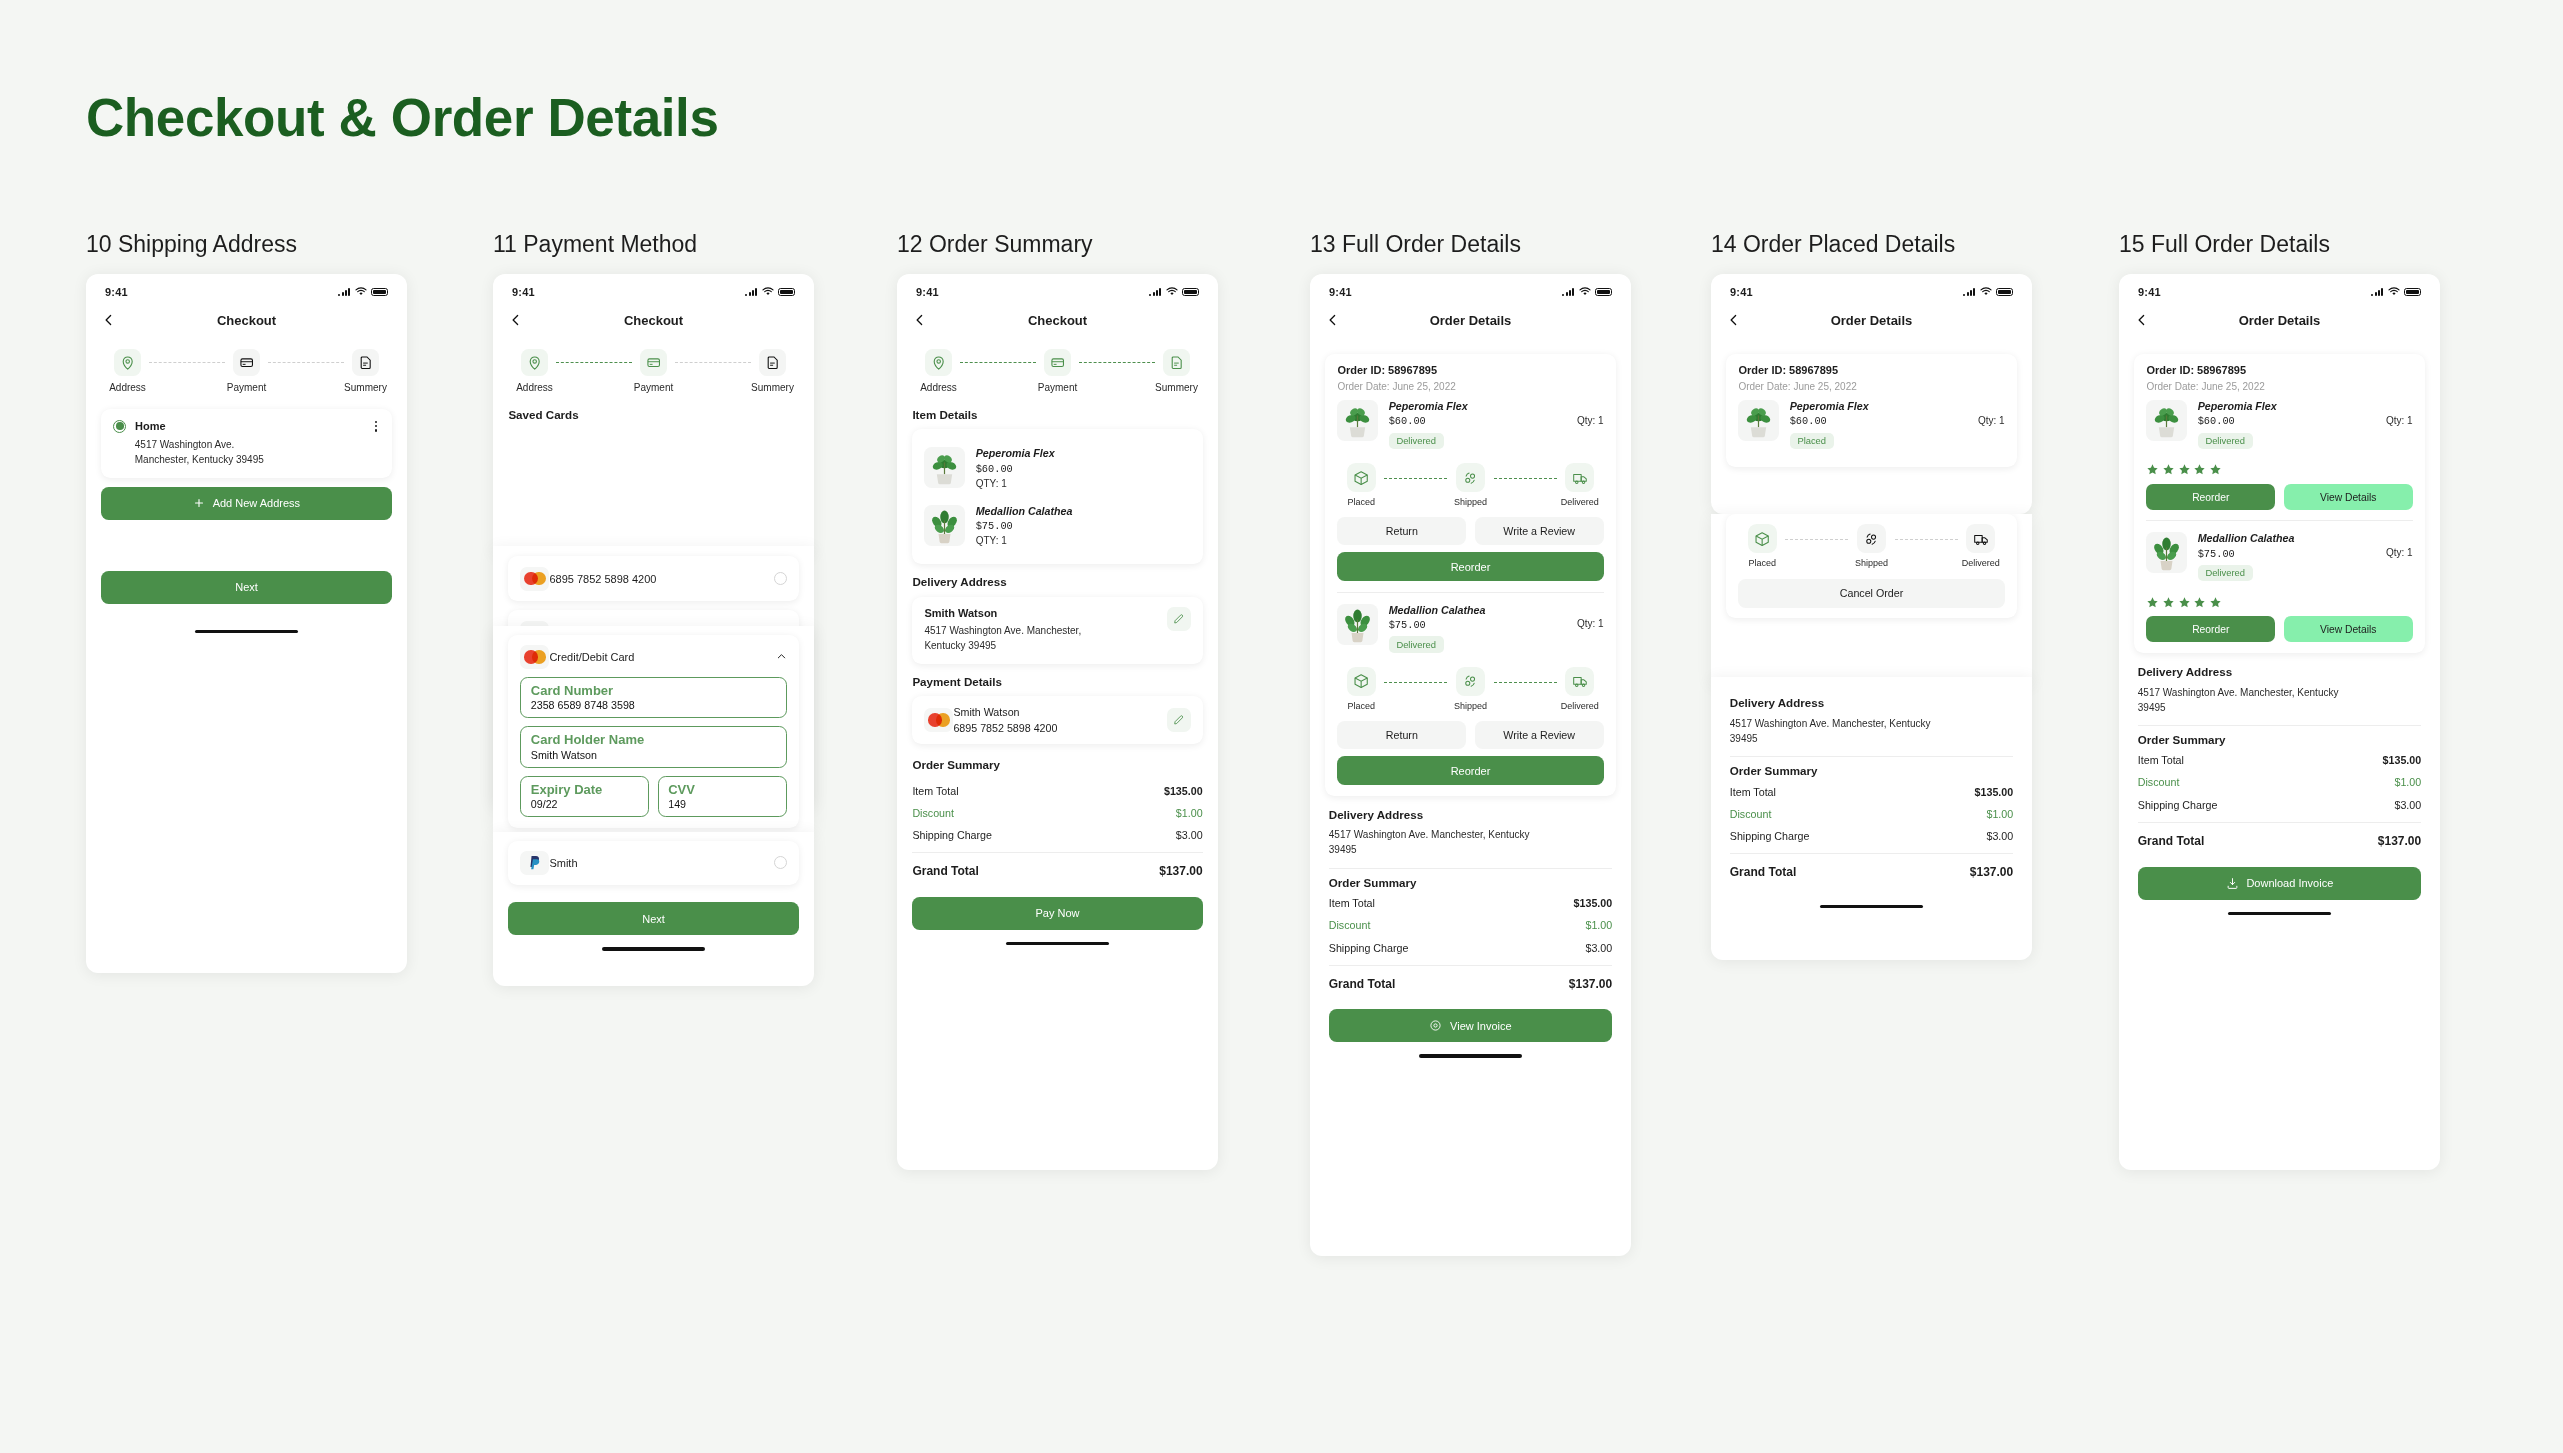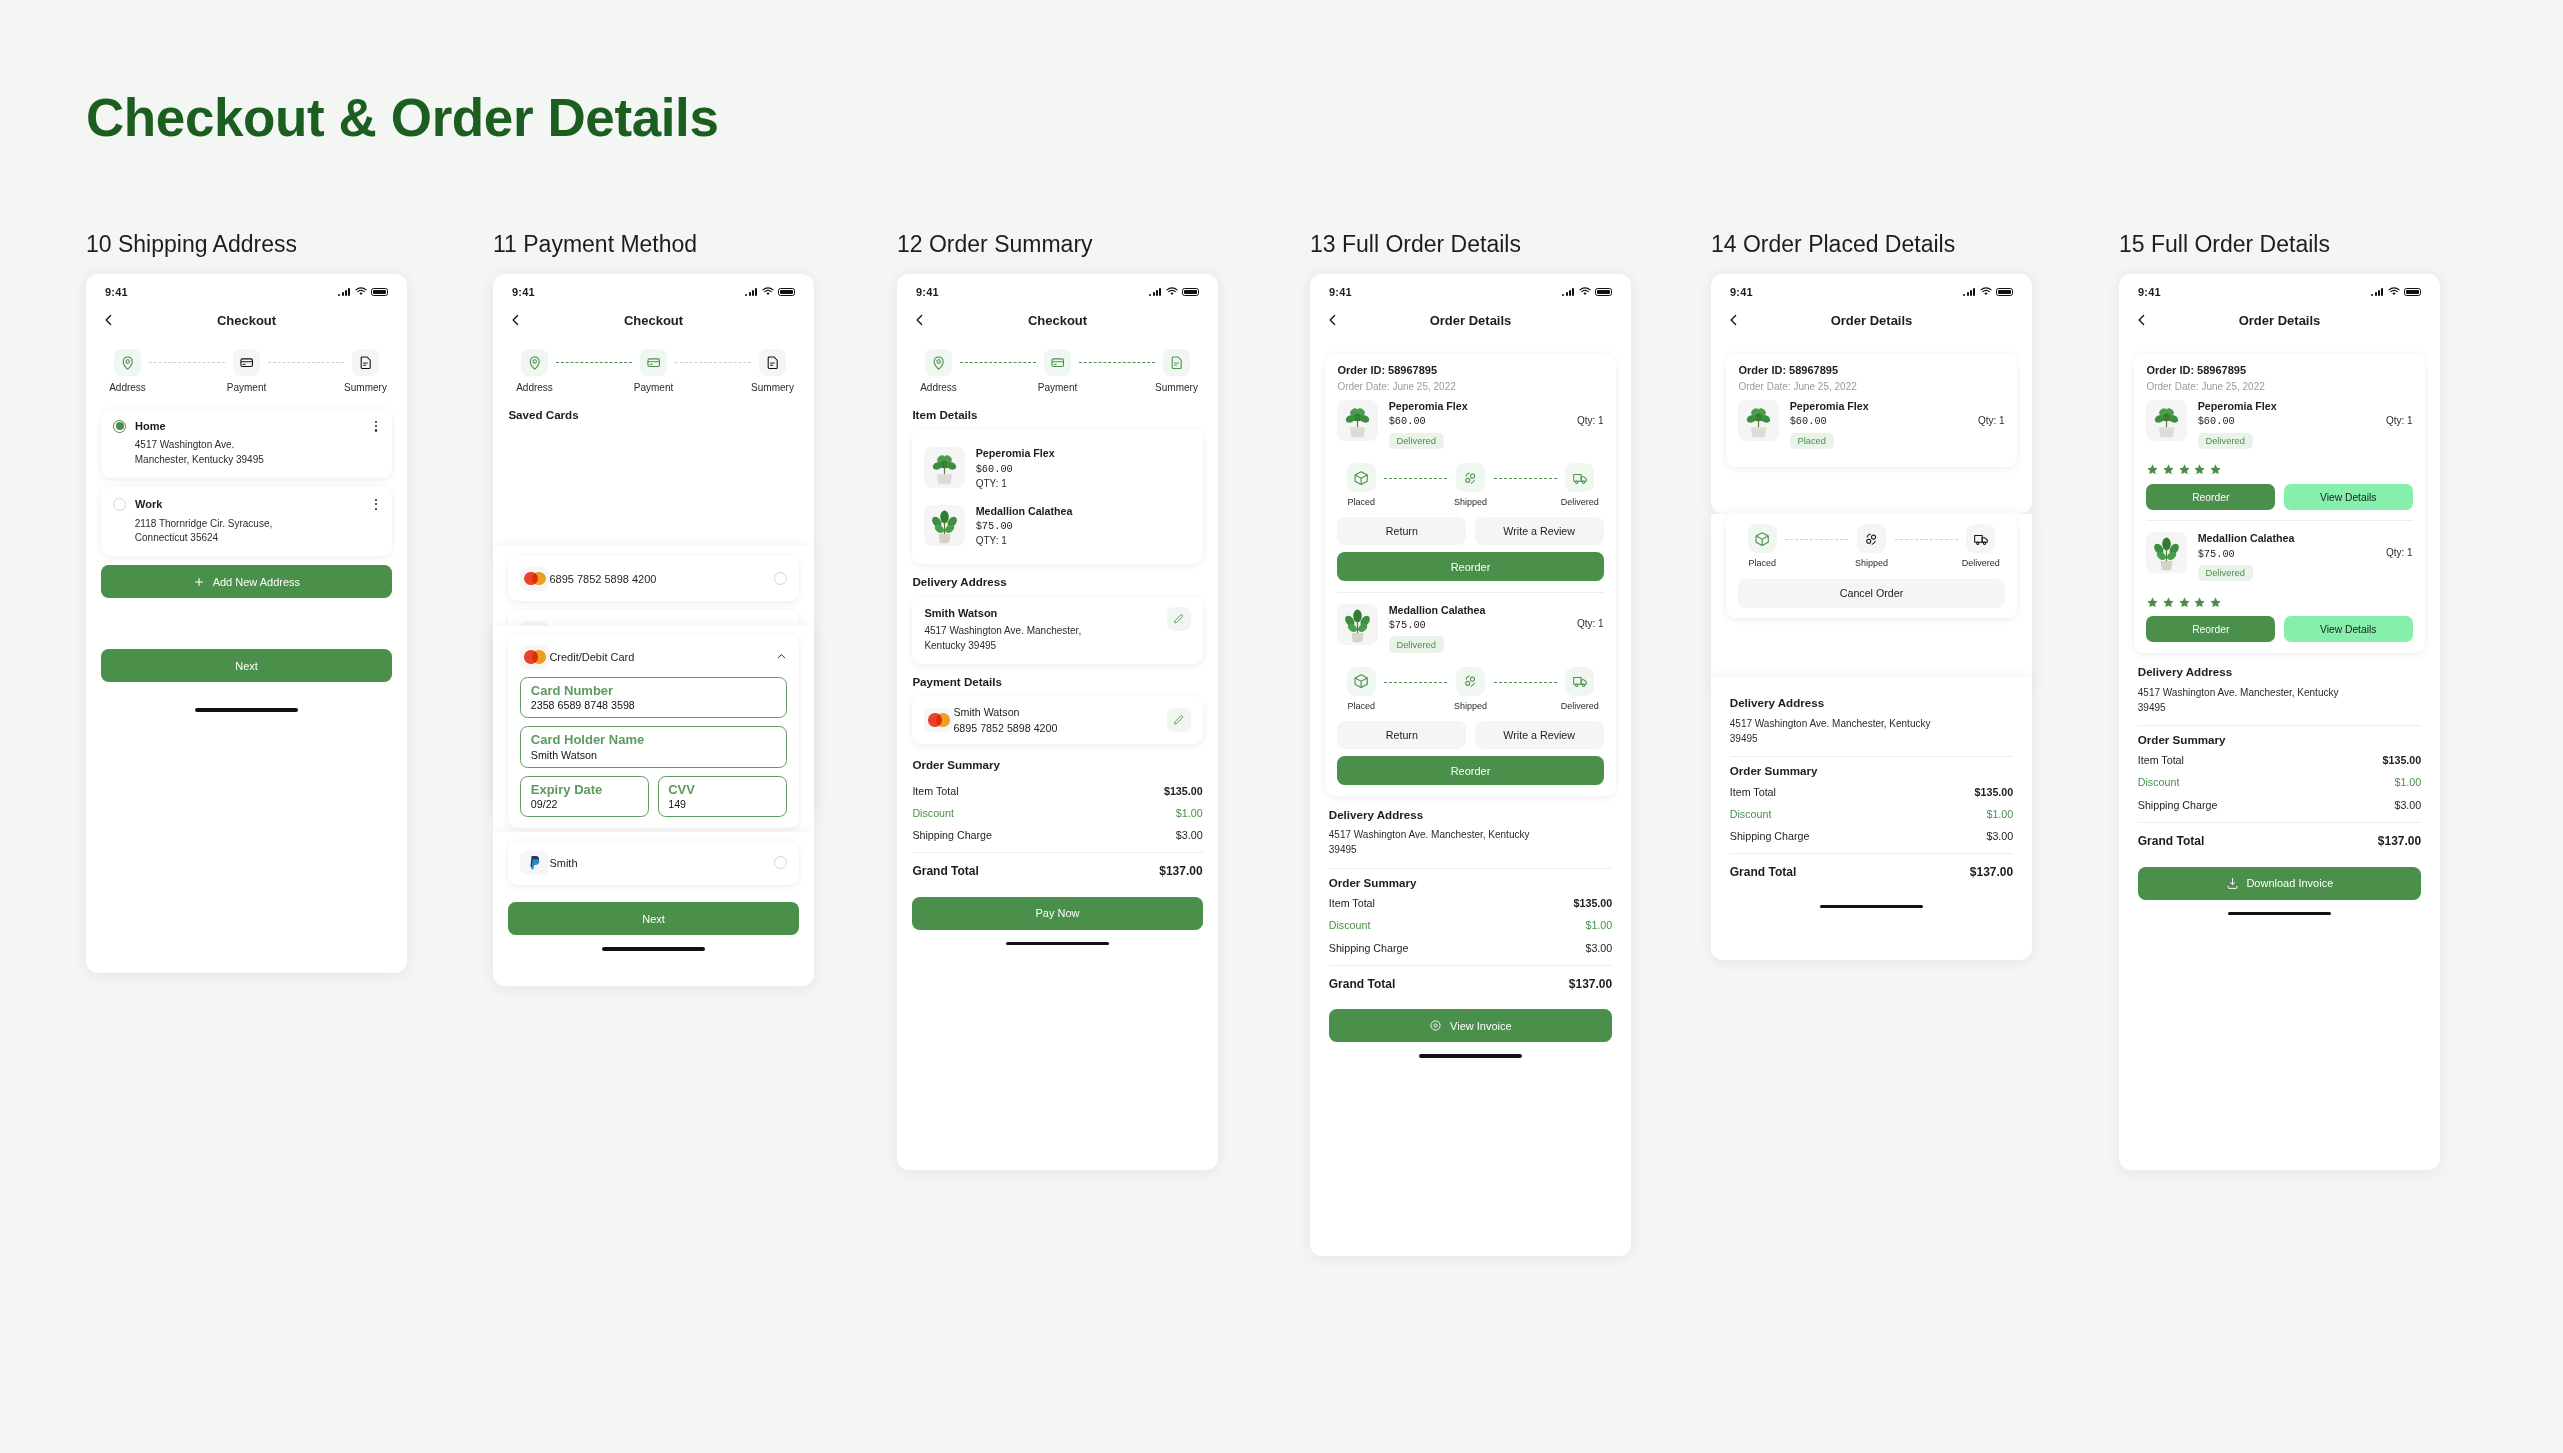--- a/index.html
+++ b/index.html
@@ -128,21 +128,21 @@
   .field-row { display: flex; gap: 8.6px; }
   .field-row .field { flex: 1; }
 
   
   .item { display: flex; gap: 10.3px; align-items: flex-start; padding: 7.7px 0; }
   .thumb {
     width: 41px; height: 41px; border-radius: 7.7px; background: #f4f5f4;
     flex: none; position: relative; overflow: hidden;
   }
   .item .info { flex: 1; min-width: 0; }
-  .item .nm { font-size: 10.7px; font-weight: 700; }
+  .item .nm { font-size: 10.7px; font-weight: 700; font-style: italic; }
   .item .pr { font-size: 10.3px; margin-top: 3.4px; font-family: Liberation Mono, monospace; }
   .item .qty2 { font-size: 10px; margin-top: 3.4px; color: #2d2d2d; }
   .qty { font-size: 10px; color: #2d2d2d; white-space: nowrap; padding-top: 14.6px; }
   .badge {
     display: inline-block; margin-top: 5.1px; font-size: 9.4px;
     background: #eaf3ea; color: #4a8f4a; padding: 2.6px 7.7px; border-radius: 5.1px;
   }
 
   
   .sline { display: flex; justify-content: space-between; font-size: 10.7px; padding: 5.1px 0; }
@@ -267,35 +267,20 @@
               <i></i>
               <i></i>
             </span>
         </div>
         <div class="addr-body">
           <div>4517 Washington Ave.</div>
           <div>Manchester, Kentucky 39495</div>
         </div>
       </div>
 
-      <div class="card">
-        <div class="addr-head">
-          <span class="radio"></span>
-          <span class="nm">Work</span>
-          <span class="kebab">
-              <i></i>
-              <i></i>
-              <i></i>
-            </span>
-        </div>
-        <div class="addr-body">
-          <div>2118 Thornridge Cir. Syracuse,</div>
-          <div>Connecticut 35624</div>
-        </div>
-      </div>
 
 
       <div class="btn btn-primary" style="margin-top:3.4px">
         <svg width="12" height="12" viewBox="0 0 24 24">
           <path d="M12 5v14M5 12h14" stroke="#fff" stroke-width="2.2" stroke-linecap="round"></path>
         </svg>
         <span>Add New Address</span>
       </div>
 
       <div class="btn btn-primary" style="margin-top:51px">

